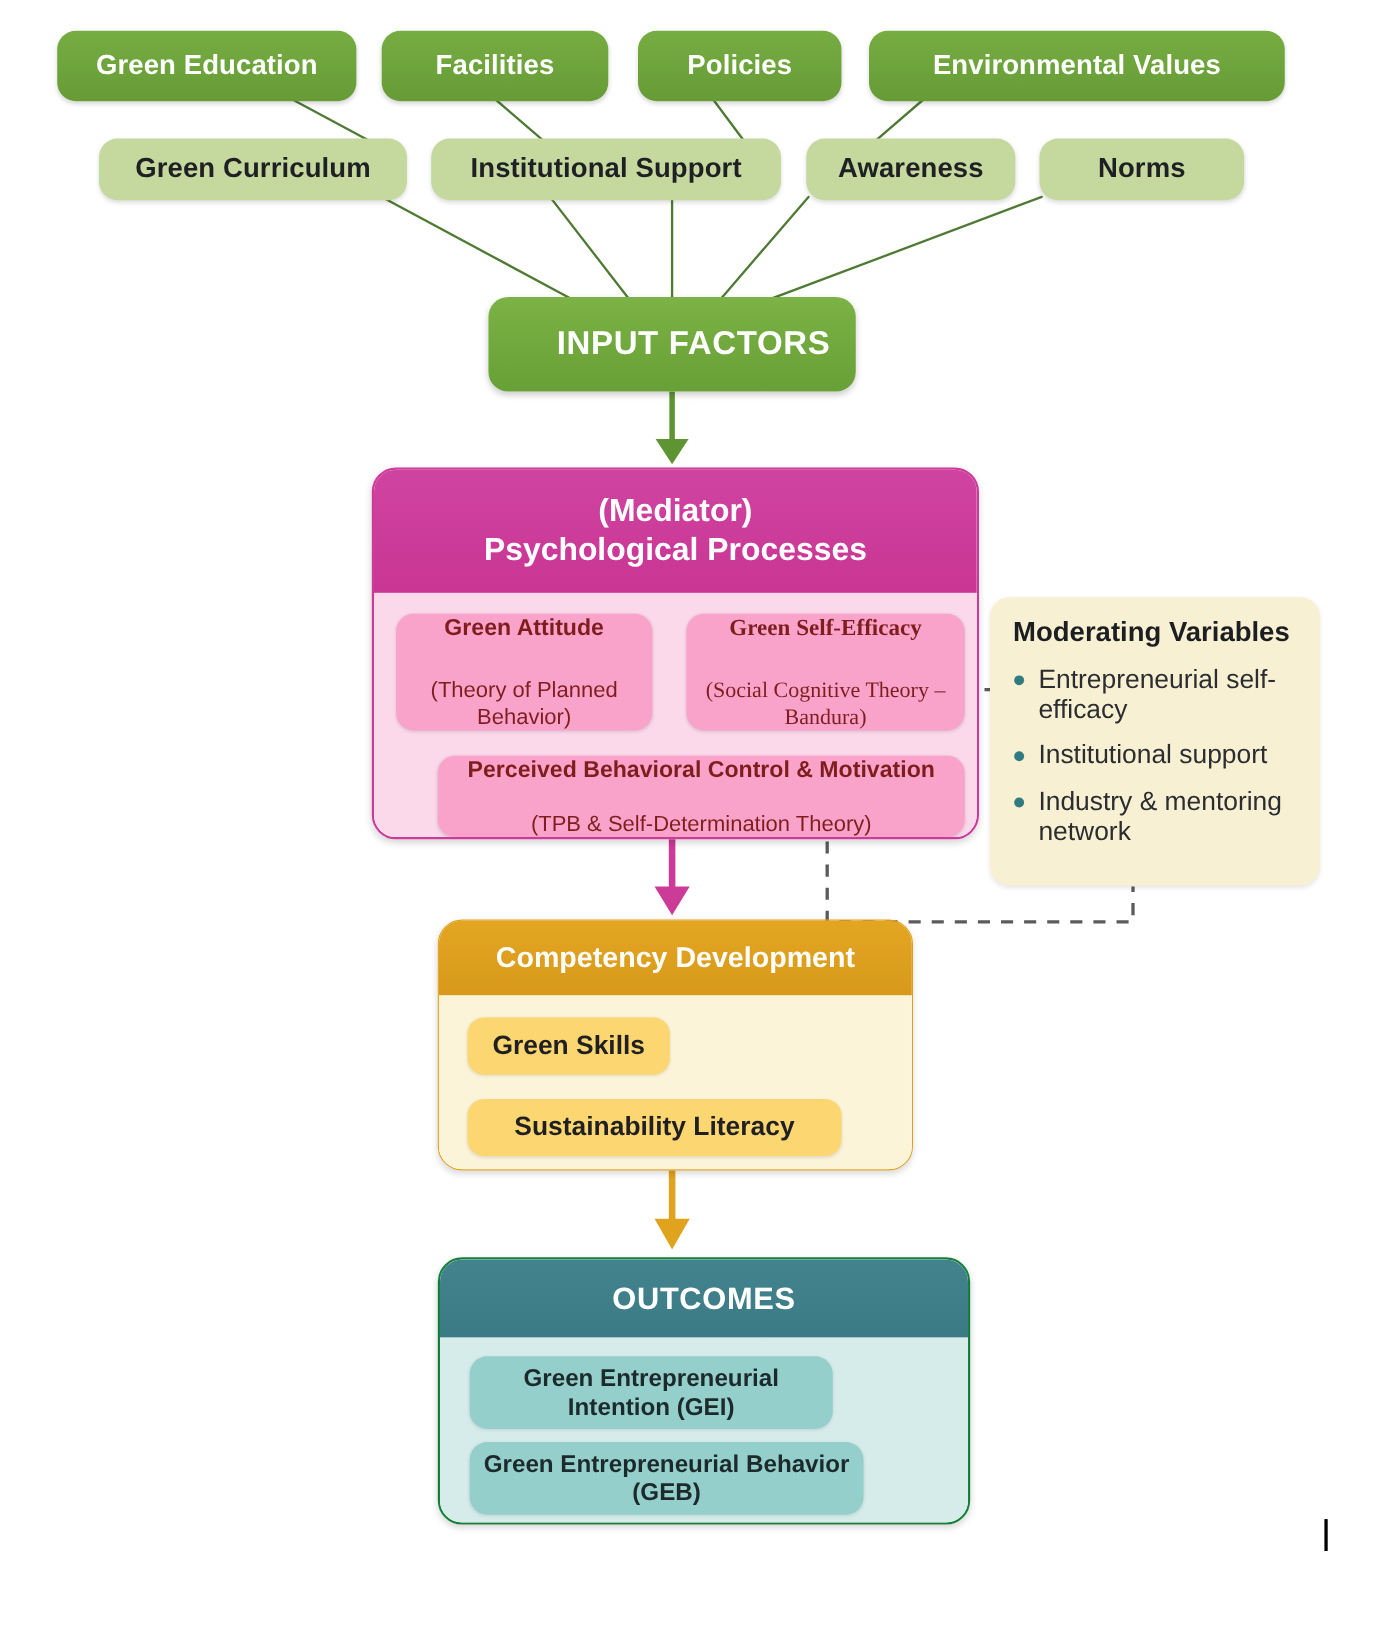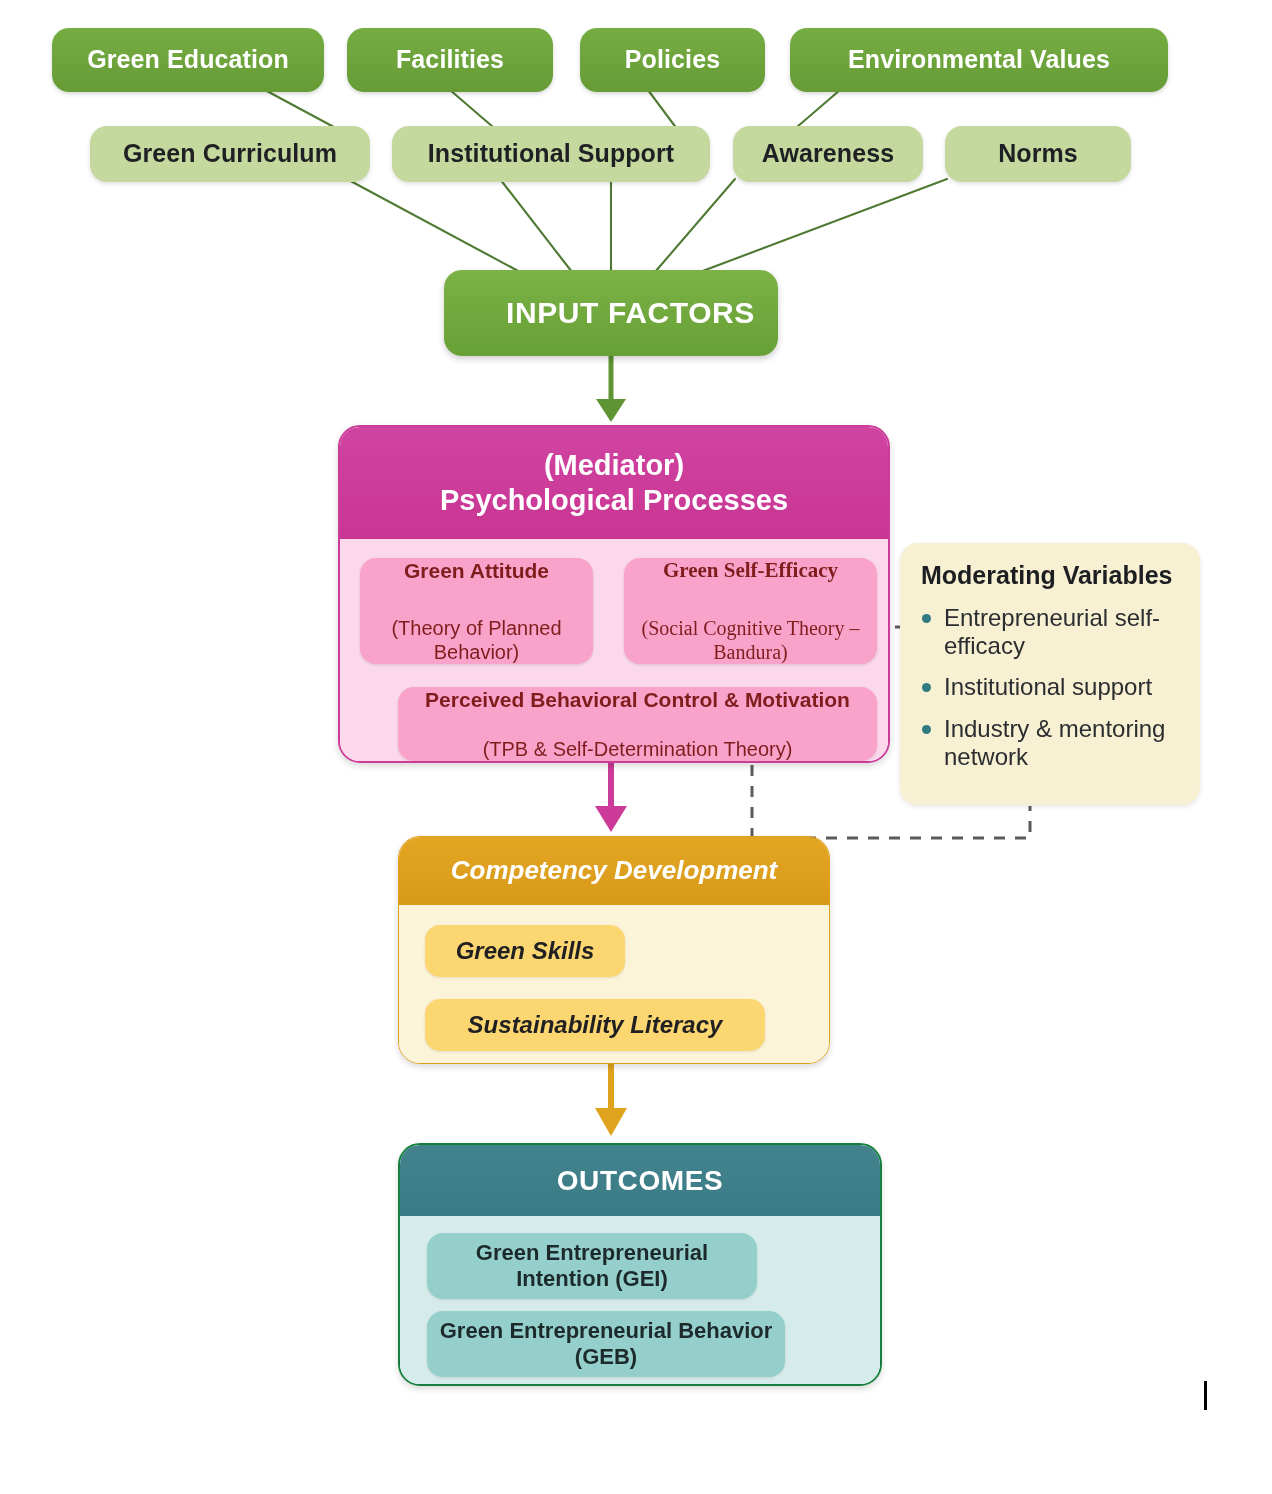--- a/index.html
+++ b/index.html
@@ -146,21 +146,20 @@
     position: absolute; left: 4px; top: 10px;
     width: 9px; height: 9px; border-radius: 50%;
     background: #2f7b80;
   }
 
   
   #competency-card {
     left: 398px; top: 836px; width: 432px; height: 228px;
     border: 1px solid #dfa01c;
     box-shadow: 0 3px 6px rgba(0,0,0,0.15);
-    font-style: italic;
   }
   #competency-card .card-header {
     height: 68px;
     font-size: 26px;
     background: linear-gradient(180deg, #e3a622 0%, #d8991a 100%);
   }
   #competency-card .card-body {
     height: calc(100% - 68px);
     background: #fcf4d9;
   }
@@ -328,21 +327,21 @@
       <li>Institutional support</li>
       <li>Industry &amp; mentoring network</li>
     </ul>
   </div>
 
   <div class="card" id="competency-card">
     <div class="card-header">
       <span>Competency Development</span>
     </div>
     <div class="card-body">
-      <div class="comp-sub" style="left:26px; top:20px; width:200px; height:52px;">
+      <div class="comp-sub" style="left:26px; top:20px; width:184px; height:52px;">
         <span>Green Skills</span>
       </div>
       <div class="comp-sub" style="left:26px; top:94px; width:340px; height:52px;">
         <span>Sustainability Literacy</span>
       </div>
     </div>
   </div>
 
   <div class="card" id="outcomes-card">
     <div class="card-header">

